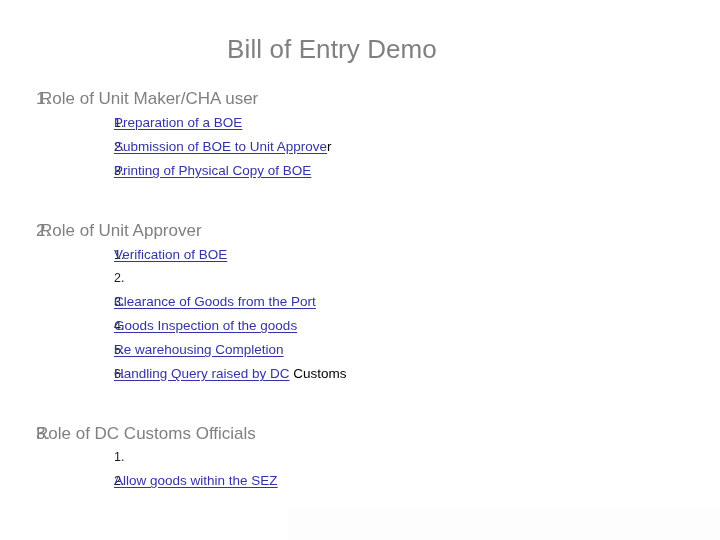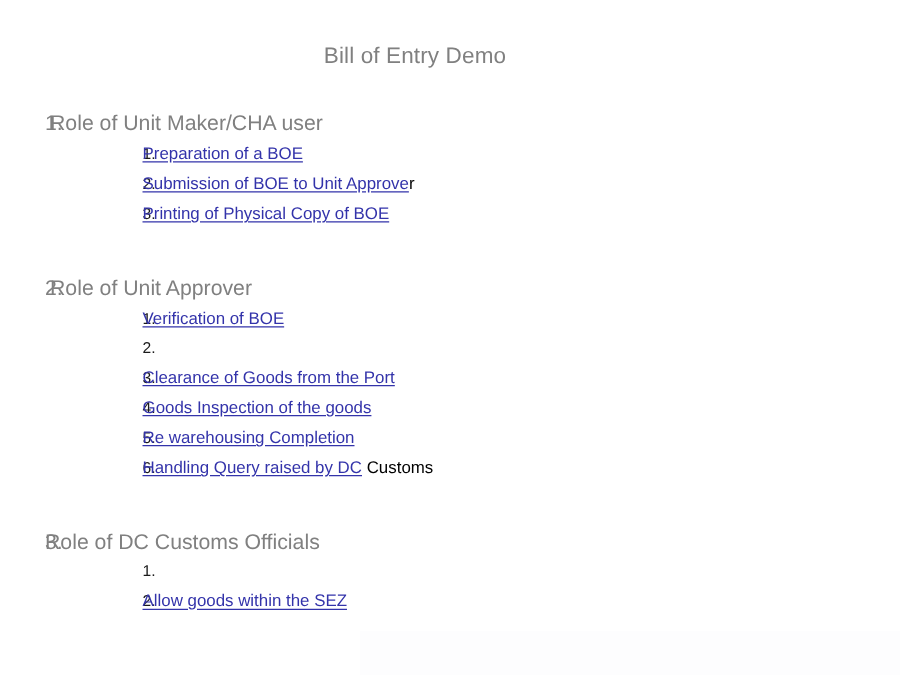--- a/index.html
+++ b/index.html
@@ -21,21 +21,21 @@
     height: 540px;
   }
 
   
   .slide-title {
     position: absolute;
     left: 0;
     top: 34px;
     width: 664px;
     text-align: center;
-    font-size: 18px;
+    font-size: 26px;
     font-weight: 400;
     color: #808080;
     letter-spacing: 0.1px;
     white-space: nowrap;
   }
 
   
   .body-area {
     position: absolute;
     left: 0;

